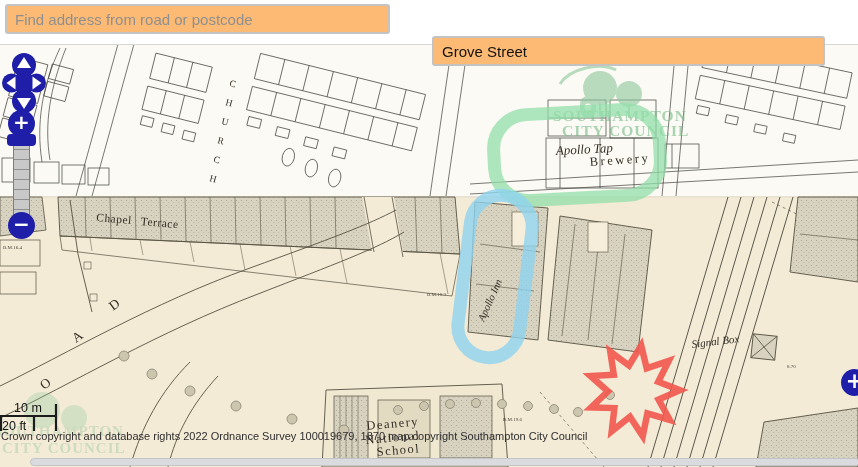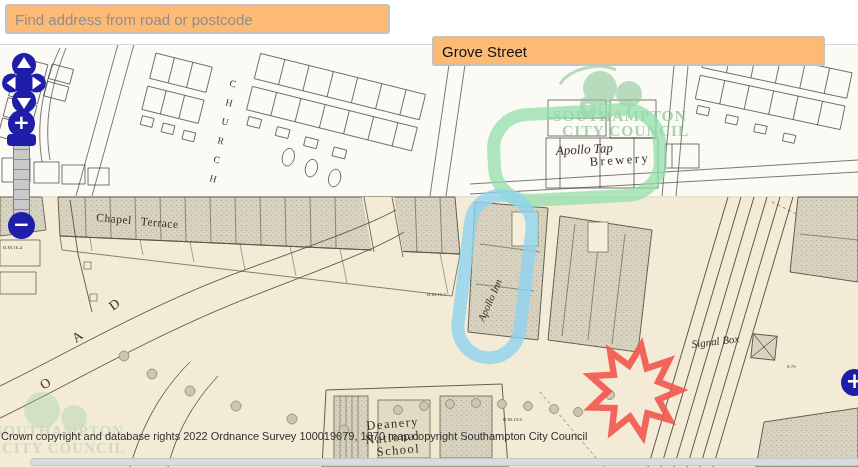--- a/index.html
+++ b/index.html
@@ -267,20 +267,32 @@
           <polygon points="4.5,31 13.5,24.5 13.5,37.5"></polygon>
           <polygon points="39.5,31 30.5,24.5 30.5,37.5"></polygon>
         </g>
       </svg>
     </div>
     <div id="zoomin" class="ctl">+</div>
     <div id="ztrack"></div>
     <div id="zhandle"></div>
     <div id="zoomout" class="ctl">−</div>
 
+    <div id="scaleb">
+      <svg width="80" height="38">
+        <g stroke="#1c1c1c" stroke-width="2.2">
+          <line x1="0" y1="17" x2="57" y2="17"></line>
+          <line x1="56" y1="5" x2="56" y2="32"></line>
+          <line x1="34" y1="17" x2="34" y2="32"></line>
+          <line x1="1" y1="17" x2="1" y2="32"></line>
+        </g>
+        <text class="sctxt" x="14" y="13">10 m</text>
+        <text class="sctxt" x="2" y="30.5">20 ft</text>
+      </svg>
+    </div>
 
     <div id="attrib">Crown copyright and database rights 2022 Ordnance Survey 100019679, 1870 map copyright Southampton City Council</div>
 
     <div id="addbtn" class="ctl">+</div>
   </div>
 
   <div class="hthumb"></div>
 </div>
 
 </body></html>

